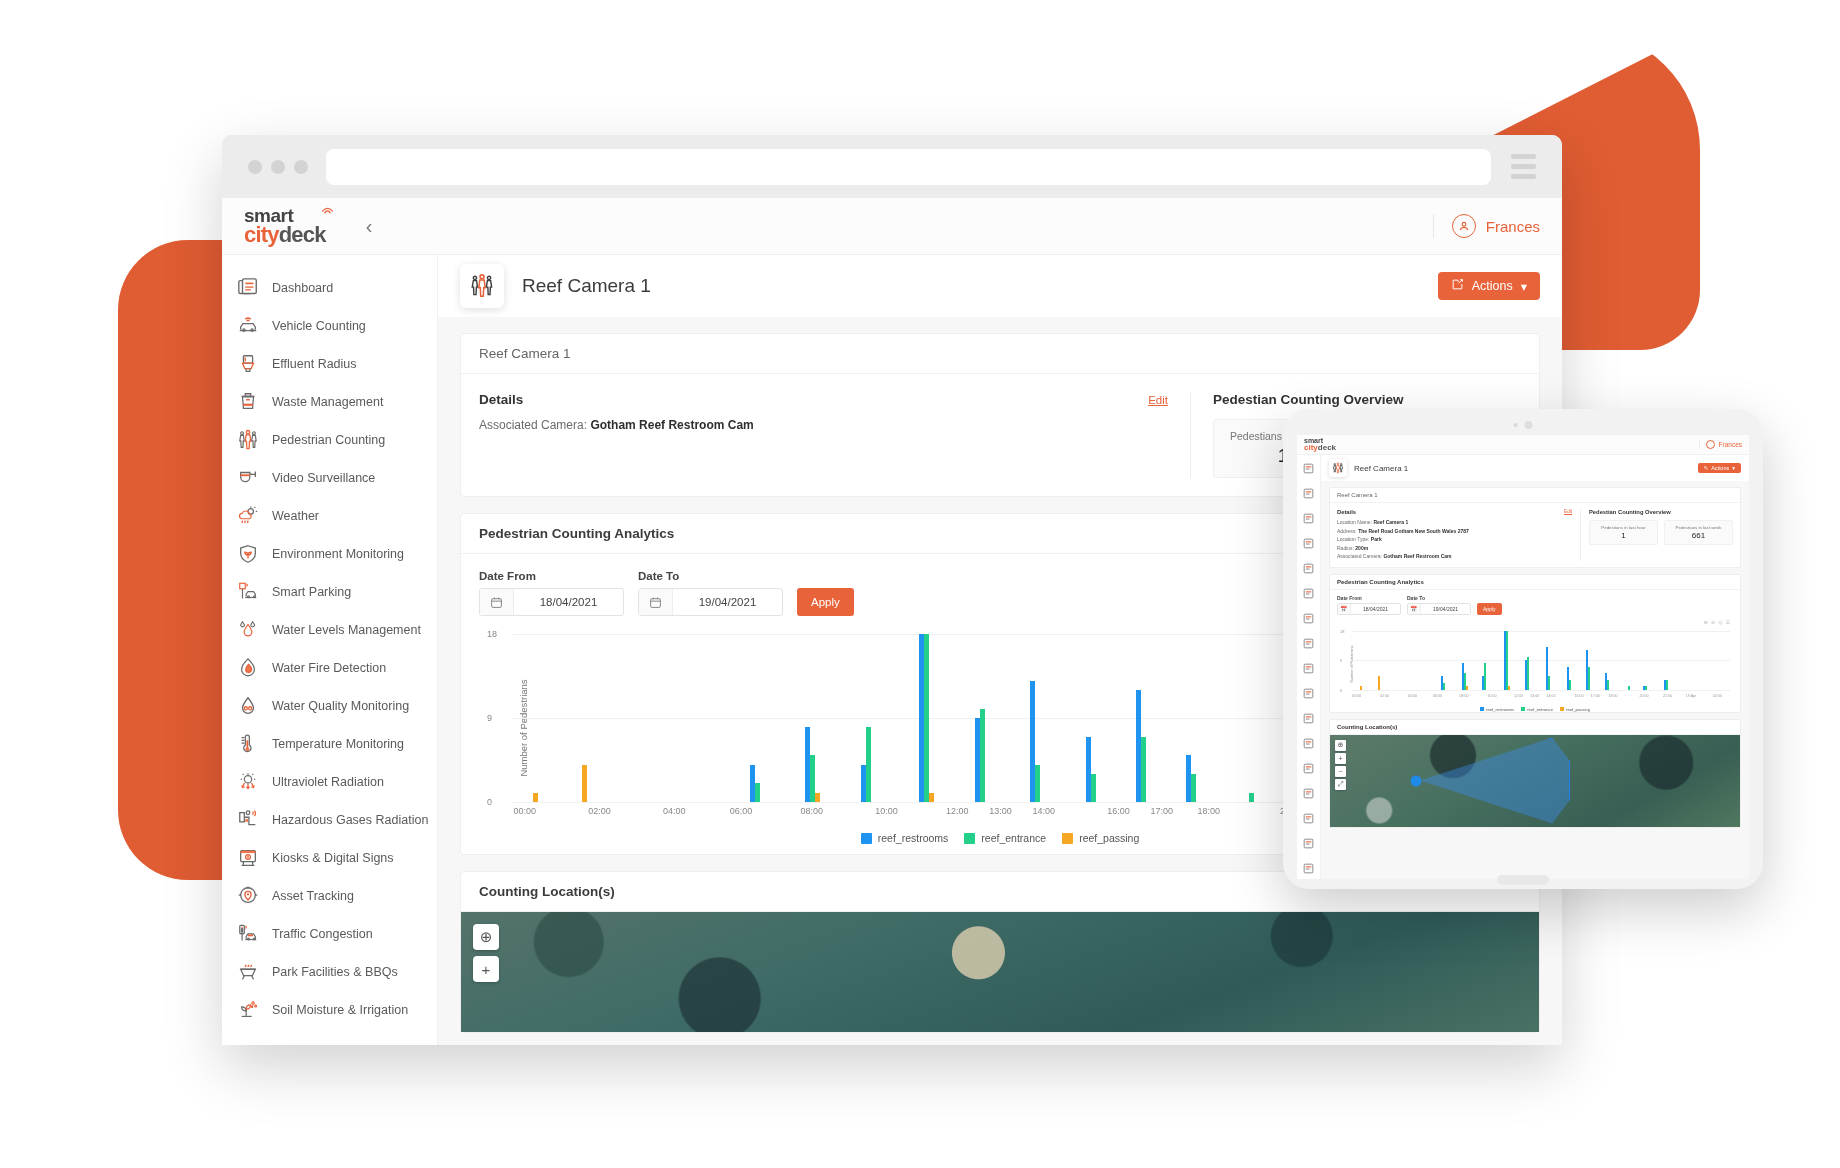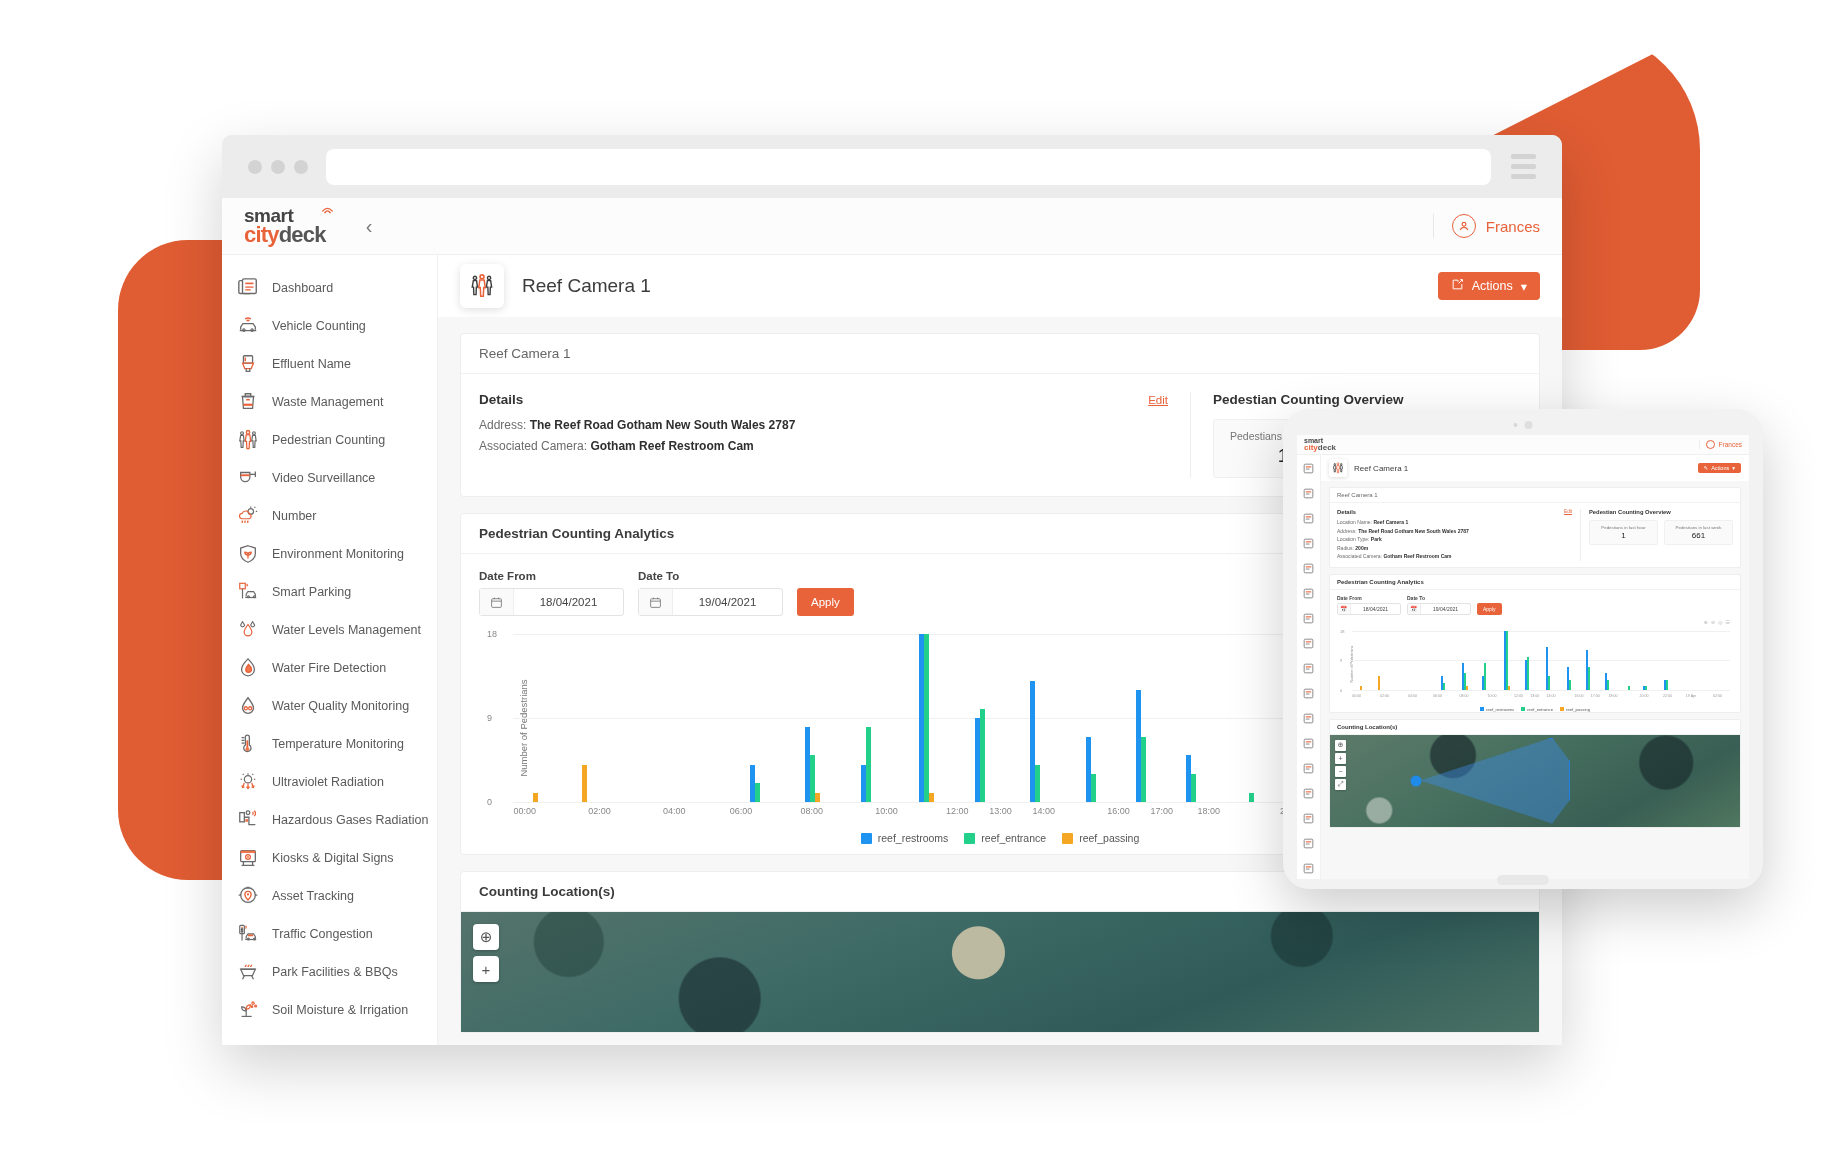--- a/index.html
+++ b/index.html
@@ -287,21 +287,21 @@
           </div>
           <div class="nav-item">
             <span class="ic">
               <svg viewBox="0 0 24 24" fill="none" stroke="#6a6a6a" stroke-width="1.4">
                   <rect x="7" y="3" width="10" height="8" rx="1"></rect>
                   <path d="M6 11h12l-2.5 6h-7z" stroke="#e8623a"></path>
                   <path d="M10 17v3h4v-3"></path>
                   <line x1="9" y1="5" x2="9" y2="9" stroke="#e8623a" stroke-width="1.6"></line>
                 </svg>
             </span>
-              <span class="lbl">Effluent Name</span>
+              <span class="lbl">Effluent Radius</span>
           </div>
           <div class="nav-item">
             <span class="ic">
               <svg viewBox="0 0 24 24" fill="none" stroke="#6a6a6a" stroke-width="1.4">
                   <path d="M6 6h12l-1 13H7z"></path>
                   <line x1="5" y1="6" x2="19" y2="6"></line>
                   <path d="M9 3h6v3H9z"></path>
                   <path d="M10 10 Q12 8.5 14 10" stroke="#e8623a" stroke-width="1.5"></path>
                   <path d="M7 15h10" stroke="#e8623a" stroke-width="2.4"></path>
                 </svg>
@@ -338,21 +338,21 @@
                   <circle cx="15" cy="7" r="3"></circle>
                   <line x1="15" y1="1.5" x2="15" y2="3"></line>
                   <line x1="20.5" y1="7" x2="22" y2="7"></line>
                   <line x1="19" y1="3" x2="20" y2="2"></line>
                   <path d="M5 15a3 3 0 0 1 .6-5.9A4.2 4.2 0 0 1 13.6 10 2.6 2.6 0 0 1 13.5 15z" stroke="#e8623a"></path>
                   <line x1="6" y1="17" x2="5.5" y2="19.5" stroke="#e8623a" stroke-width="1.5"></line>
                   <line x1="9" y1="17" x2="8.5" y2="19.5" stroke="#e8623a" stroke-width="1.5"></line>
                   <line x1="12" y1="17" x2="11.5" y2="19.5" stroke="#e8623a" stroke-width="1.5"></line>
                 </svg>
             </span>
-              <span class="lbl">Number</span>
+              <span class="lbl">Weather</span>
           </div>
           <div class="nav-item">
             <span class="ic">
               <svg viewBox="0 0 24 24" fill="none" stroke="#6a6a6a" stroke-width="1.4">
                   <path d="M12 3l8 2.5v6c0 5-4 8-8 9.5-4-1.5-8-4.5-8-9.5v-6z"></path>
                   <path d="M12 13c-2 0-3.5-1.5-3.5-3 2.2 0 3.5 1.2 3.5 3z" stroke="#e8623a"></path>
                   <path d="M12 13c2 0 3.5-1.5 3.5-3-2.2 0-3.5 1.2-3.5 3z" stroke="#e8623a"></path>
                   <line x1="12" y1="13" x2="12" y2="17" stroke="#e8623a"></line>
                 </svg>
             </span>
@@ -548,21 +548,20 @@
             </button>
           </div>
 
           <div class="card">
             <div class="card-head">Reef Camera 1</div>
             <div class="card-body">
               <div class="details-col">
                 <h4>Details</h4>
                 <a class="edit-link">Edit</a>
                 <div class="dl">
-                  <div><span>Address:</span> <b>The Reef Road Gotham New South Wales 2787</b></div>
                   <div><span>Associated Camera:</span> <b>Gotham Reef Restroom Cam</b></div>
                 </div>
               </div>
               <div class="ov-col">
                 <h4>Pedestian Counting Overview</h4>
                 <div class="stat-row">
                   <div class="stat">
                     <div class="t">Pedestians in last hour</div>
                     <div class="v">1</div>
                   </div>

